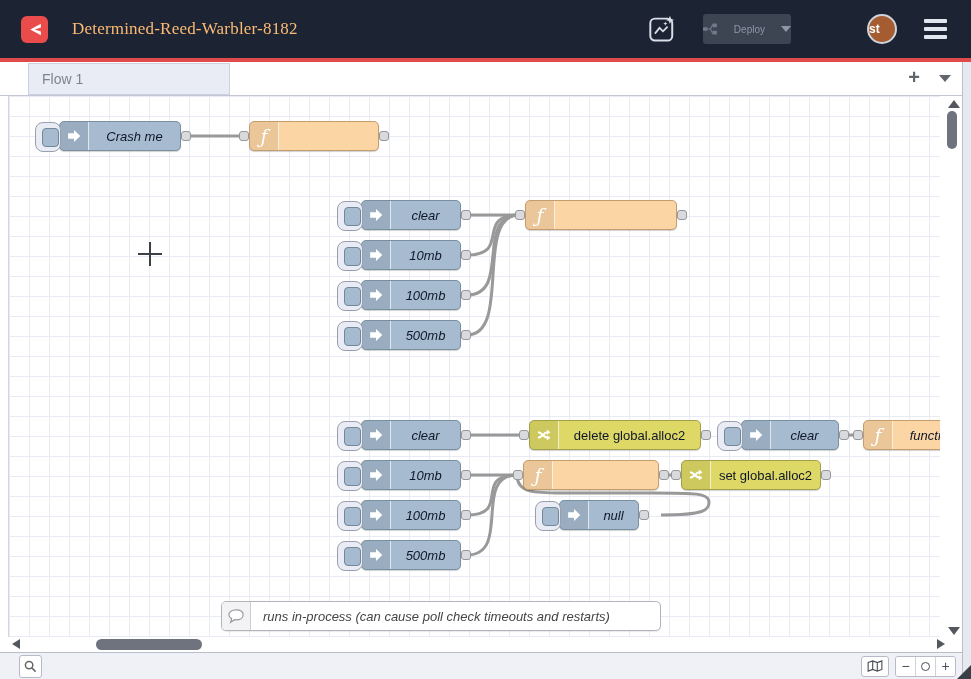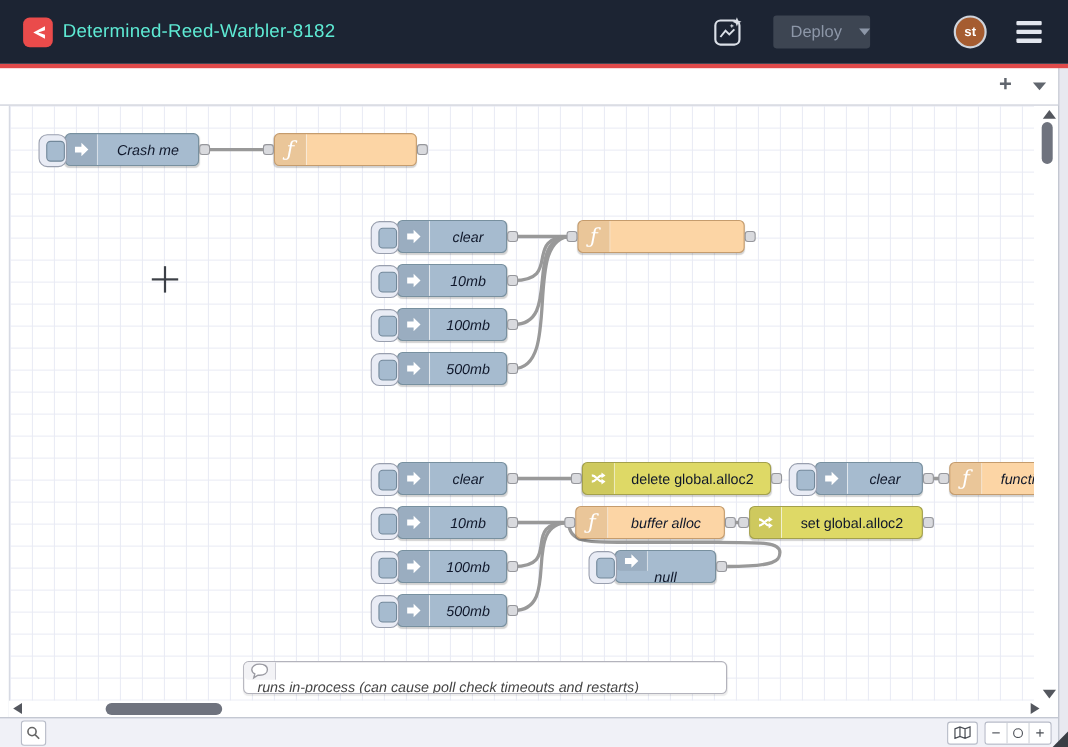--- a/index.html
+++ b/index.html
@@ -4,30 +4,30 @@
 <style>
   html,body{margin:0;padding:0;}
   body{width:971px;height:679px;position:relative;overflow:hidden;background:#fff;
        font-family:"Liberation Sans",sans-serif;}
 
   
   .header{position:absolute;left:0;top:0;width:971px;height:58px;background:#1c2433;
           display:flex;align-items:center;z-index:30;}
   .logo{width:27px;height:27px;background:#ea4b4b;border-radius:6px;margin-left:21px;
         display:flex;align-items:center;justify-content:center;flex:none;}
-  .app-title{color:#5eead4;font-size:17px;margin-left:9px;letter-spacing:.2px;white-space:nowrap;}
+  .app-title{color:#fdba74;font-size:17px;margin-left:24px;letter-spacing:.2px;white-space:nowrap;font-family:Liberation Serif, serif;}
   .header-right{margin-left:auto;display:flex;align-items:center;margin-right:24px;}
   .ai-btn{margin-right:25px;display:flex;}
   .deploy-btn{width:88px;height:30px;background:#3d4552;border-radius:3px;display:flex;
-              align-items:center;justify-content:center;gap:16px;color:#8d97a8;font-size:15px;}
+              align-items:center;justify-content:center;gap:16px;color:#8d97a8;font-size:10px;}
   .chev-down{width:0;height:0;border-left:5px solid transparent;border-right:5px solid transparent;
              border-top:6px solid #8d97a8;}
   .avatar{width:26px;height:26px;border-radius:50%;background:#a55c30;border:2px solid #cfd4dc;
           color:#fff;font-size:12px;font-weight:bold;display:flex;align-items:center;
-          justify-content:center;margin-left:76px;}
+          justify-content:flex-start;margin-left:76px;}
   .burger{margin-left:27px;display:flex;flex-direction:column;gap:4px;cursor:pointer;}
   .burger .bar{width:23px;height:4px;background:#e2e6ee;border-radius:1px;}
   .redline{position:absolute;left:0;top:58px;width:971px;height:4px;background:#e04a4a;z-index:29;}
 
   
   .tabbar{position:absolute;left:0;top:62px;width:962px;height:34px;background:#fff;
           border-bottom:1px solid #c3c7d3;box-sizing:border-box;z-index:20;}
   .tab{position:absolute;box-sizing:border-box;font-size:14px;display:flex;align-items:center;
        padding-left:13px;cursor:pointer;}
   .tab.inactive{left:28px;top:1px;width:202px;height:32px;background:#e9ebf5;
@@ -47,21 +47,21 @@
                                 linear-gradient(90deg,#e8eaf4 1px,transparent 1px);
                background-size:20px 20px;}
   #wires{position:absolute;left:0;top:0;}
   .wire{stroke:#999;stroke-width:3;fill:none;}
 
   .node{position:absolute;height:30px;border-radius:5px;box-sizing:border-box;display:flex;
         align-items:stretch;box-shadow:0 1px 1px rgba(0,0,0,.18);cursor:pointer;}
   .node.inject{background:#a6bbcf;border:1px solid #78909f;}
   .node.function{background:#fcd5a5;border:1px solid #c59c6d;}
   .node.change{background:#ded966;border:1px solid #a3a04c;text-align:right;}
-  .node.comment{background:#fff;border:1px solid #b3b3bc;box-shadow:0 1px 1px rgba(0,0,0,.08);flex-direction:column;}
+  .node.comment{background:#fff;border:1px solid #b3b3bc;box-shadow:0 1px 1px rgba(0,0,0,.08);}
   .icon-region{width:28px;flex:none;display:flex;align-items:center;justify-content:center;
                border-right:1px solid rgba(255,255,255,.7);border-radius:4px 0 0 4px;}
   .inject .icon-region,.function .icon-region,.change .icon-region{background:rgba(0,0,0,.07);}
   .comment .icon-region{background:#f3f3f6;border-right:1px solid #ccccd4;}
   .node-label{flex:1;display:flex;align-items:center;justify-content:center;font-size:13px;
               color:#0f172a;padding:0 6px;white-space:nowrap;overflow:hidden;}
   .node.it .node-label{font-style:italic;}
   .comment .node-label{color:#444;justify-content:flex-start;padding-left:12px;}
   .fx{font-family:"DejaVu Serif",serif;font-style:italic;color:#fff;font-size:19px;line-height:1;}
   .port{position:absolute;width:10px;height:10px;background:#d9dade;border:1px solid #96979c;
@@ -146,20 +146,23 @@
     <div class="burger">
       <div class="bar"></div>
       <div class="bar"></div>
       <div class="bar"></div>
     </div>
   </div>
 </div>
 <div class="redline"></div>
 
 <div class="tabbar">
+  <div class="tab inactive">
+    <span>Flow 1</span>
+  </div>
 </div>
 <div class="tab-add">+</div>
 <div class="tab-list"></div>
 
 <div id="flow-canvas">
   <div class="crosshair"></div>
 <svg id="wires" width="932" height="556">
       <path d="M178 40 C223 40 189 40 234 40" class="wire"></path>
       <path d="M458 119 C503 119 465 119 510 119" class="wire"></path>
       <path d="M458 159 C503 159 465 119 510 119" class="wire"></path>
@@ -323,37 +326,36 @@
       <div class="icon-region">
         <span class="fx">ƒ</span>
       </div>
       <div class="node-label">function</div>
       <div class="port in"></div>
     </div>
     <div class="node function it" style="left: 514px; top: 364px; width: 136px;">
       <div class="icon-region">
         <span class="fx">ƒ</span>
       </div>
-      <div class="node-label">buffer alloc</div>
-      <div class="port in"></div>
-      <div class="port out"></div>
-    </div>
-    <div class="node change" style="left: 672px; top: 364px; width: 158px;">
+      <div class="port in"></div>
+      <div class="port out"></div>
+    </div>
+    <div class="node change" style="left: 672px; top: 364px; width: 140px;">
       <div class="icon-region">
         <svg width="16" height="16" viewBox="0 0 20 20">
           <path d="M2.5 6.5C8 6.5 9 13.5 14.5 13.5M2.5 13.5C8 13.5 9 6.5 14.5 6.5" stroke="#fff" stroke-width="2.4" fill="none"></path>
           <path d="M13.5 10.2v6.6l4.6-3.3z" fill="#fff"></path>
           <path d="M13.5 3.2v6.6l4.6-3.3z" fill="#fff"></path>
         </svg>
       </div>
       <div class="node-label">set global.alloc2</div>
       <div class="port in"></div>
       <div class="port out"></div>
     </div>
-    <div class="node inject it" style="left: 550px; top: 404px; width: 92px; flex-direction: column;">
+    <div class="node inject it" style="left: 550px; top: 404px; width: 80px;">
       <div class="inj-btn">
         <div class="inj-btn-inner"></div>
       </div>
       <div class="icon-region">
         <svg width="18" height="18" viewBox="0 0 20 20">
           <path d="M3.5 7h6.5V3.2L17 10l-7 6.8V13H3.5z" fill="#fff"></path>
         </svg>
       </div>
       <div class="node-label">null</div>
       <div class="port out"></div>

